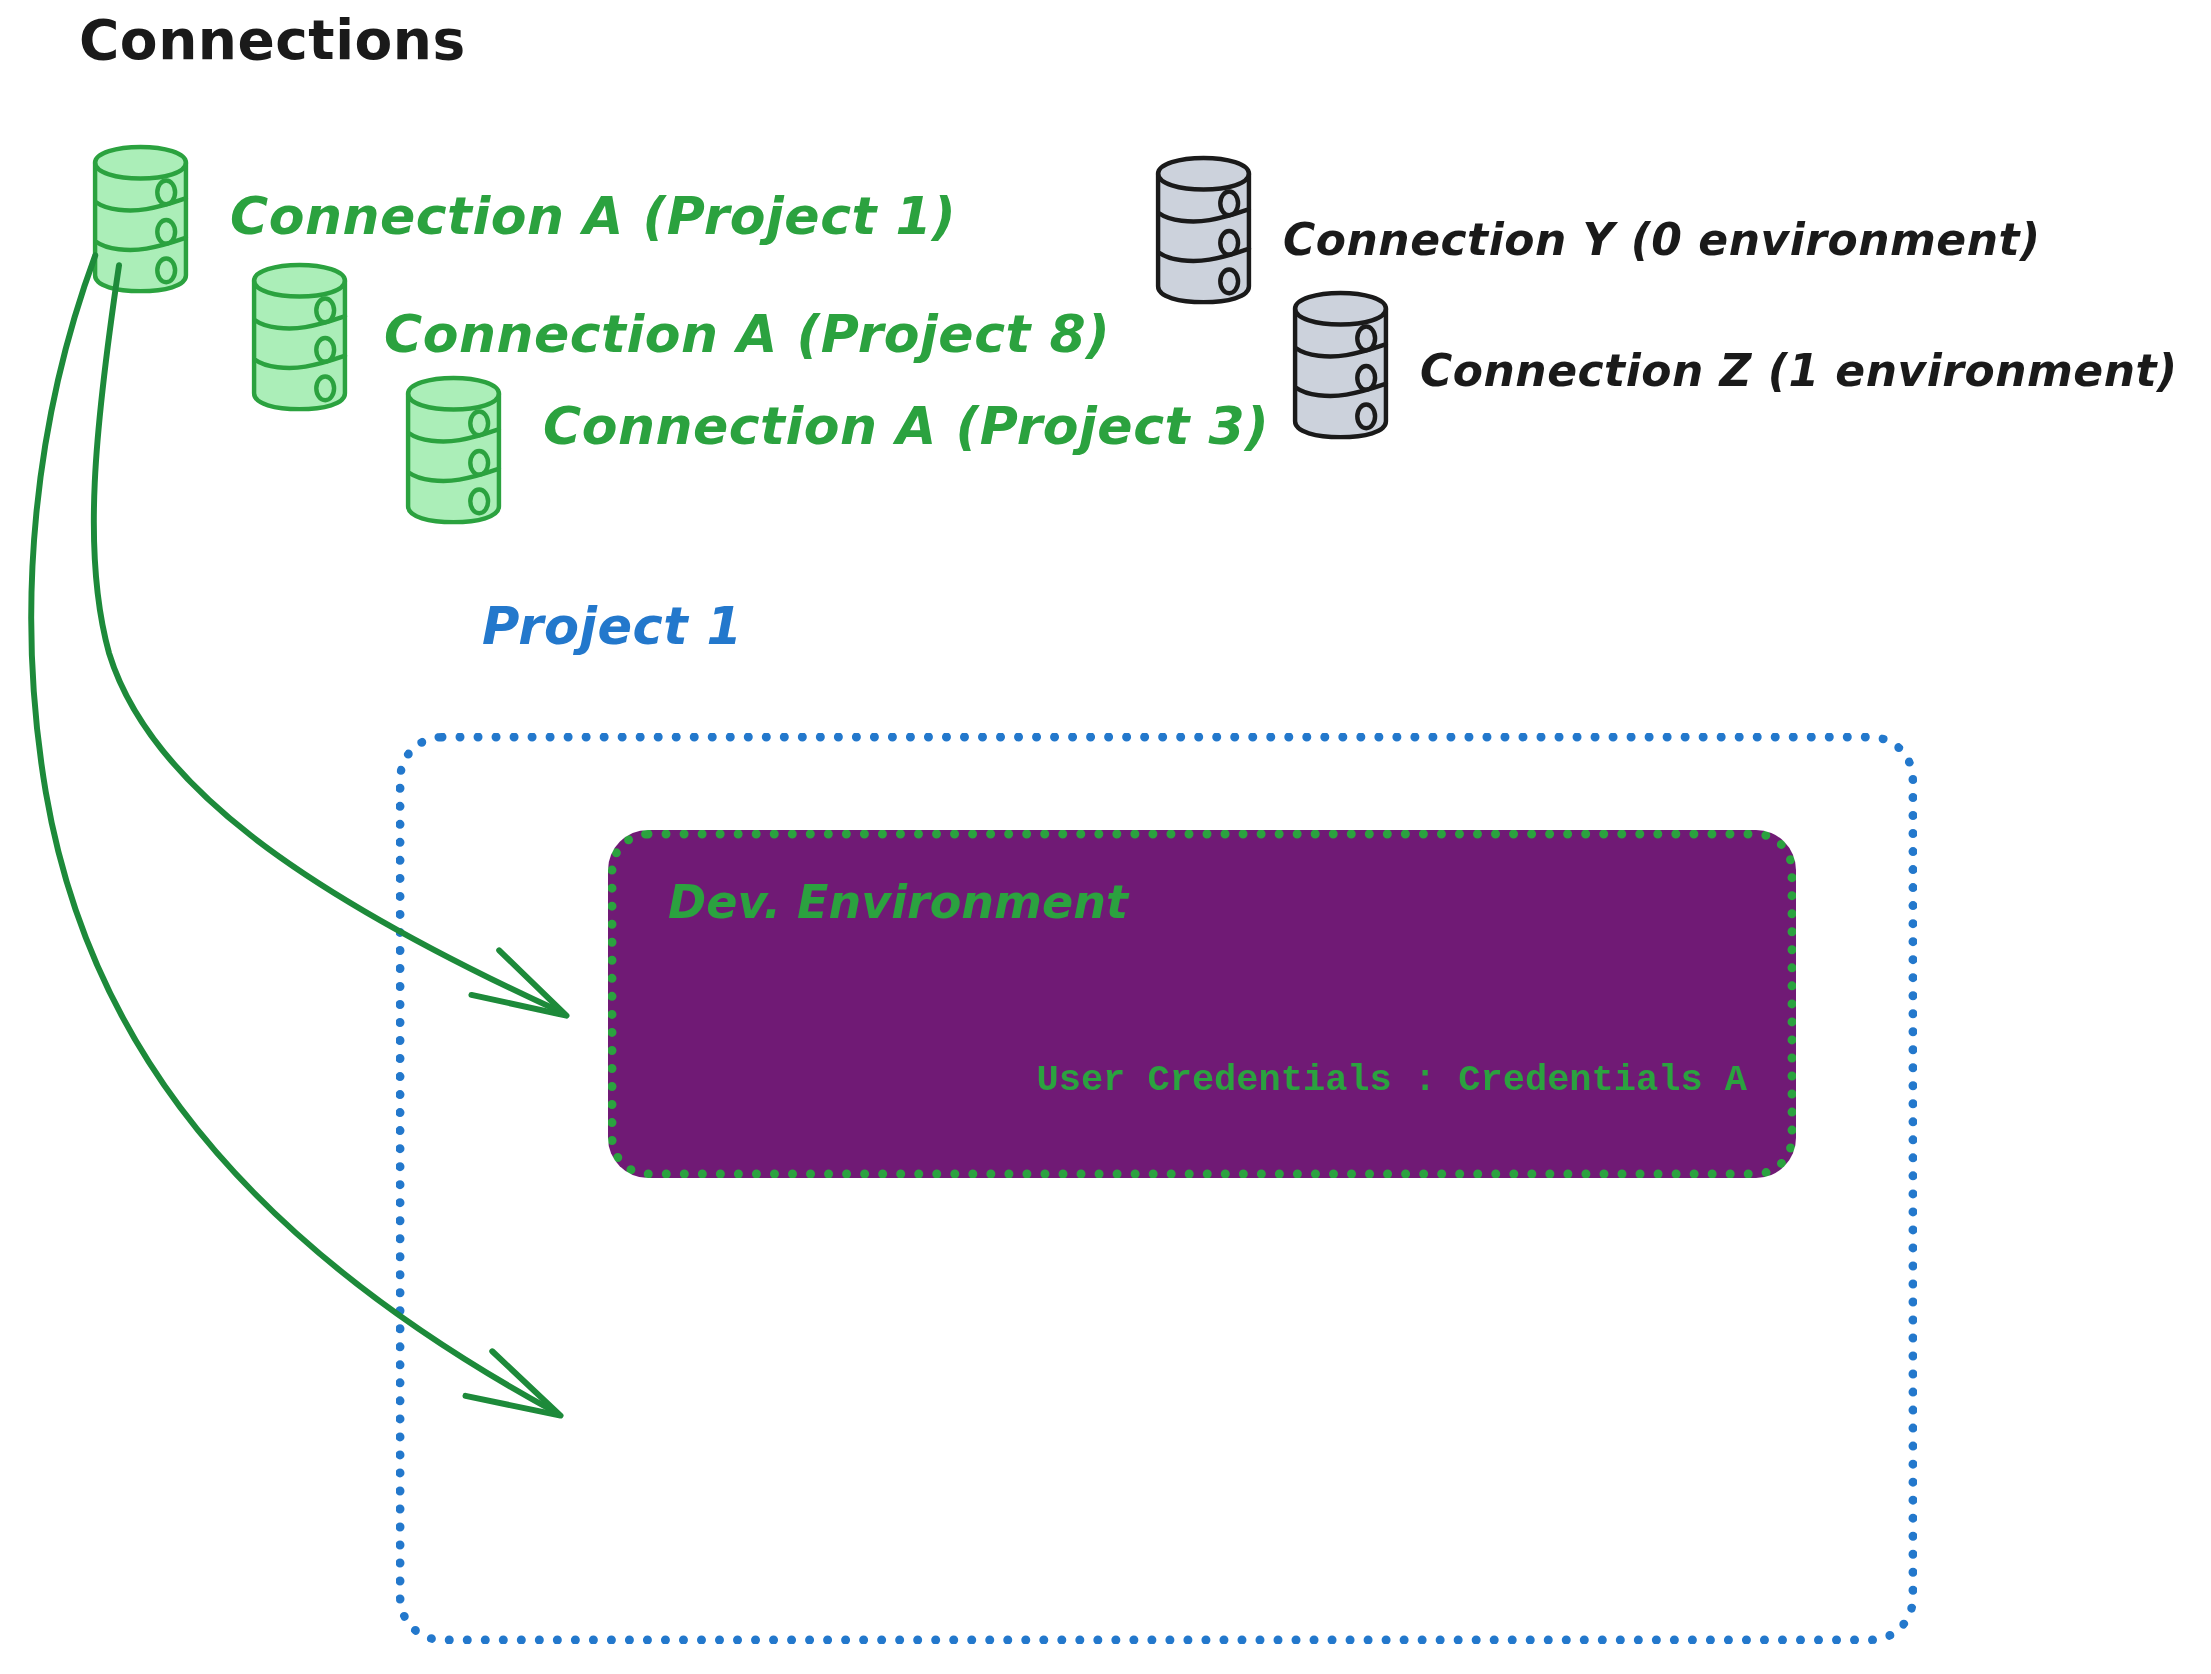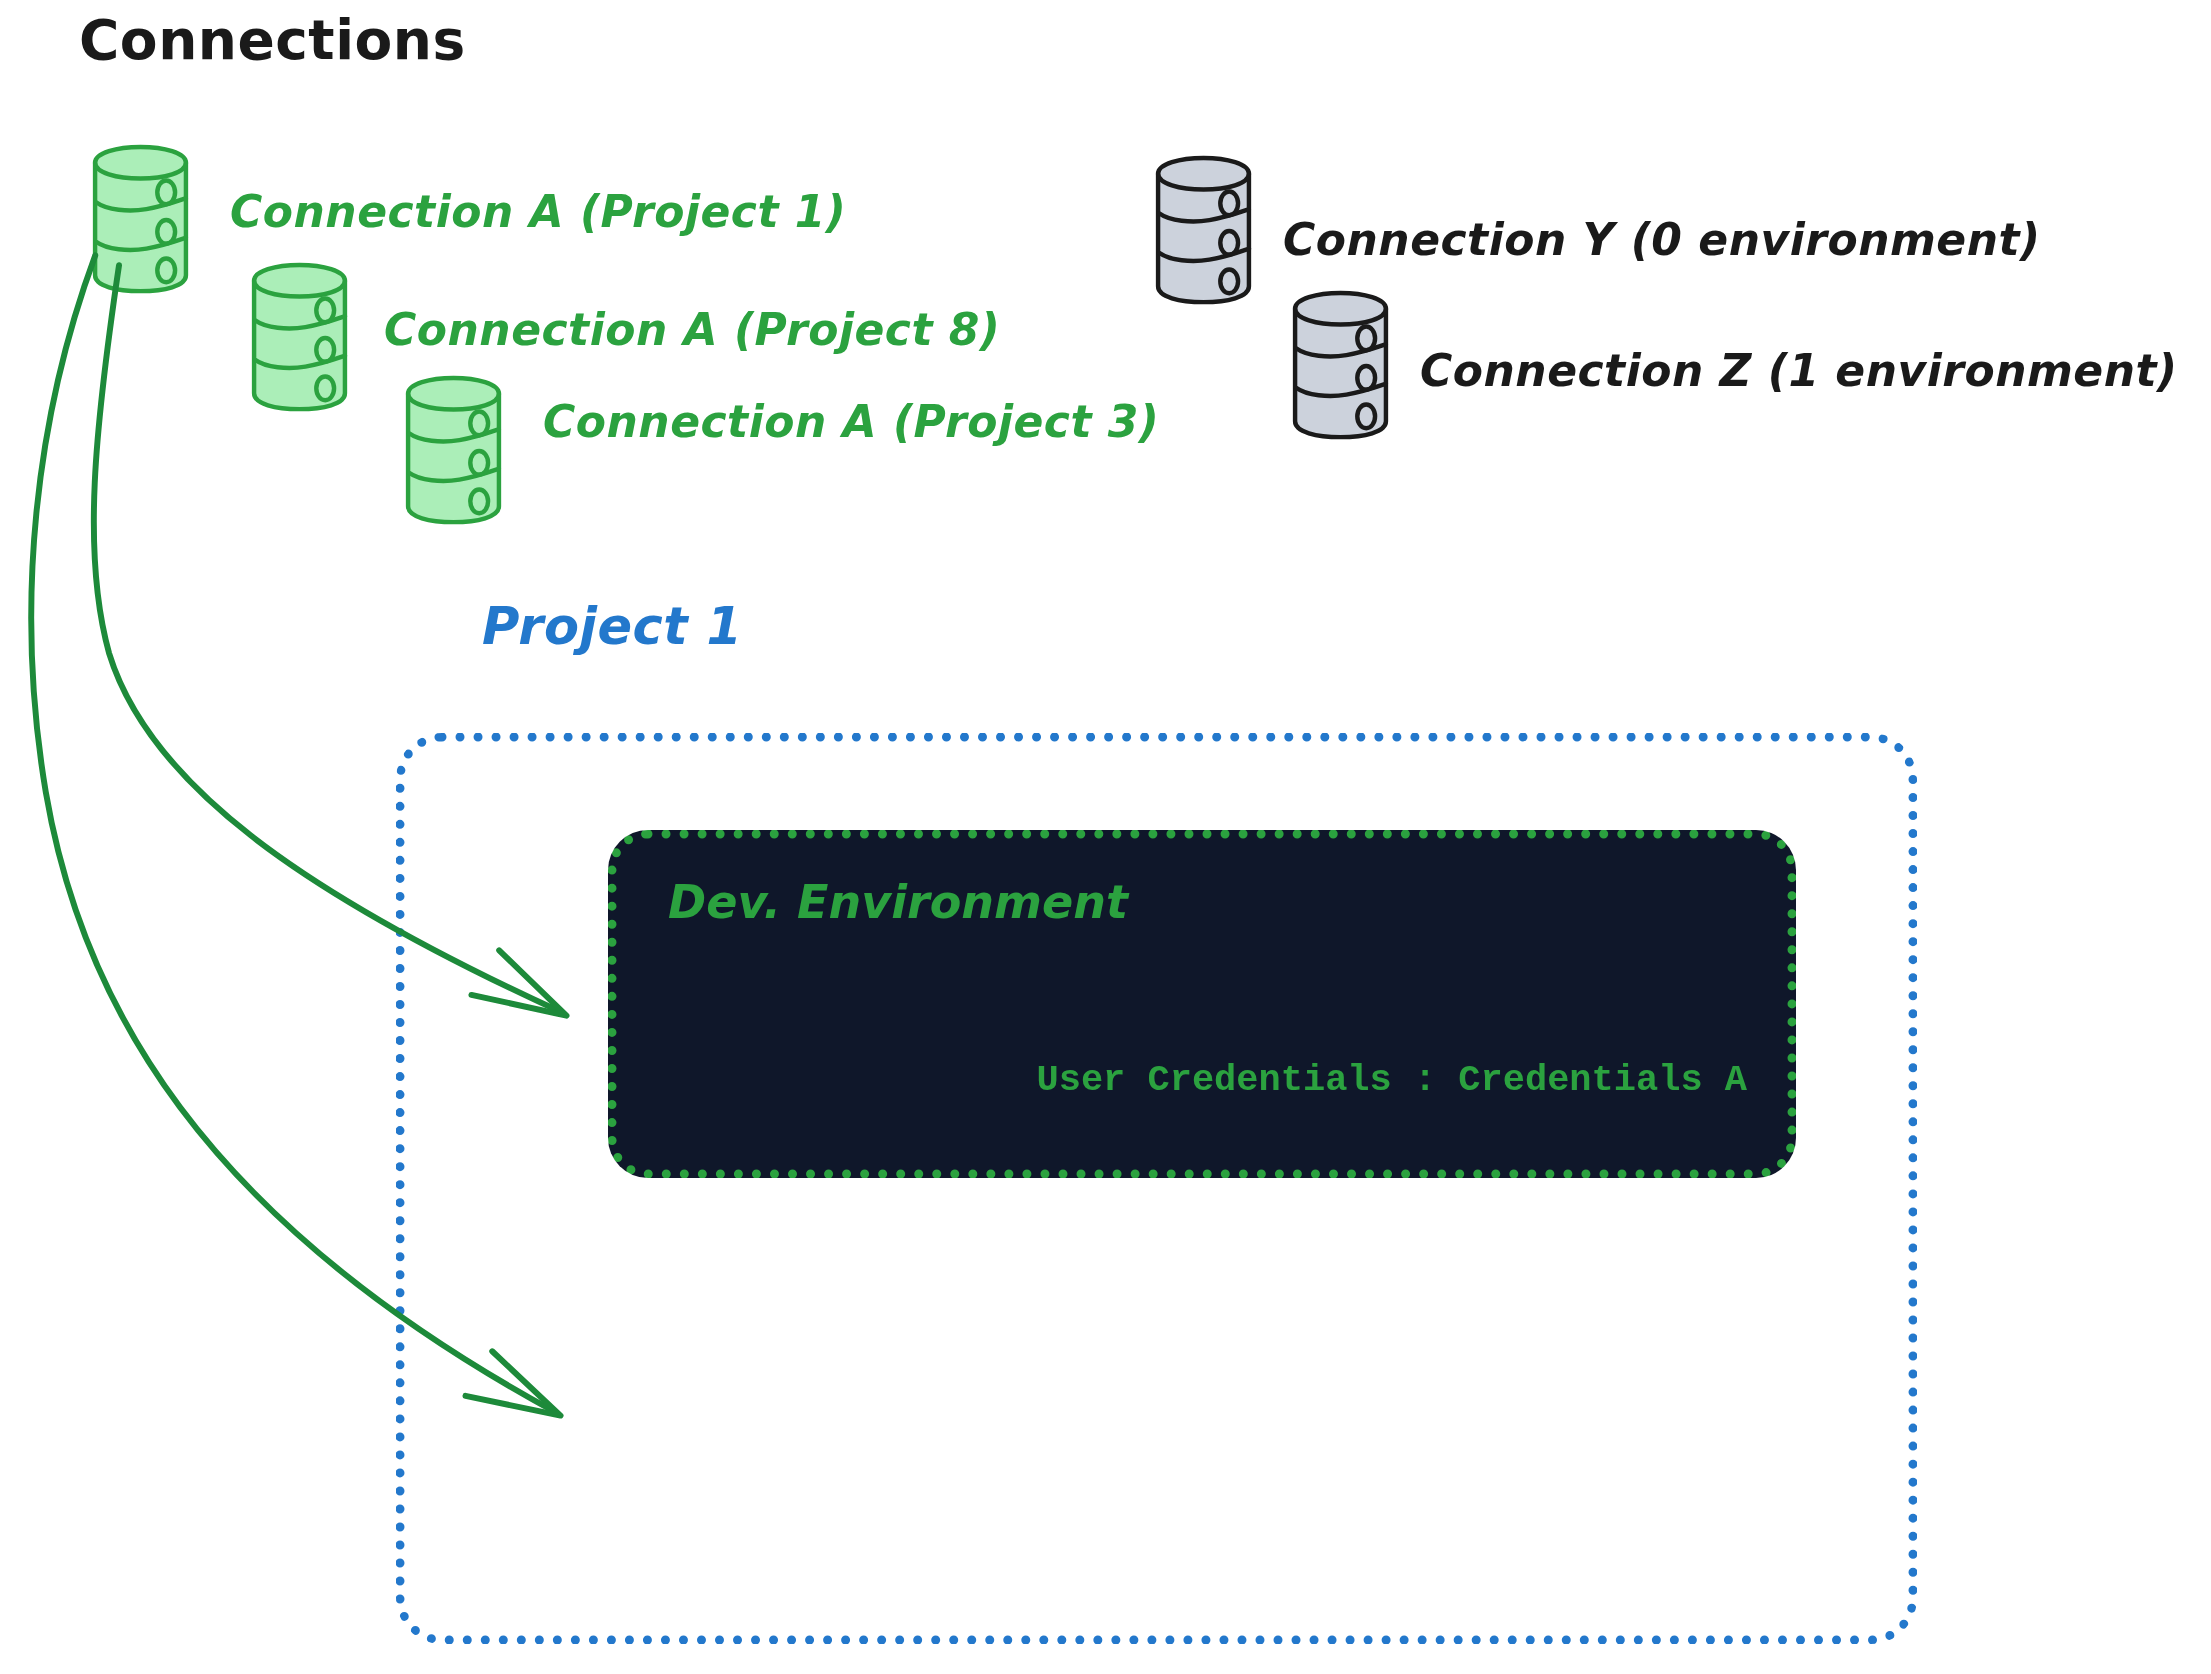--- a/index.html
+++ b/index.html
@@ -25,21 +25,21 @@
     white-space: nowrap;
     position: absolute;
   }
   #title-connections {
     left: 79px;
     top: 8px;
     font-size: 55px;
     color: #1a1a1a;
   }
   .conn-label-green {
-    font-size: 44px;
+    font-size: 52px;
     color: #2ba23f;
     font-style: italic;
   }
   .conn-label-black {
     font-size: 44px;
     color: #1a1a1a;
     font-style: italic;
     margin-top: 18px;
   }
   #project-title {
@@ -63,21 +63,21 @@
   }
   #dev-box {
     position: absolute;
     left: 608px;
     top: 830px;
     width: 1188px;
     height: 348px;
     border: 9px dotted #2ba23f;
     border-radius: 40px;
     box-sizing: border-box;
-    background: #0f172a;
+    background: #701a75;
   }
   #prod-box {
     position: absolute;
     left: 608px;
     top: 1245px;
     width: 1188px;
     height: 337px;
     border: 9px dotted #f59b15;
     border-radius: 40px;
     box-sizing: border-box;

